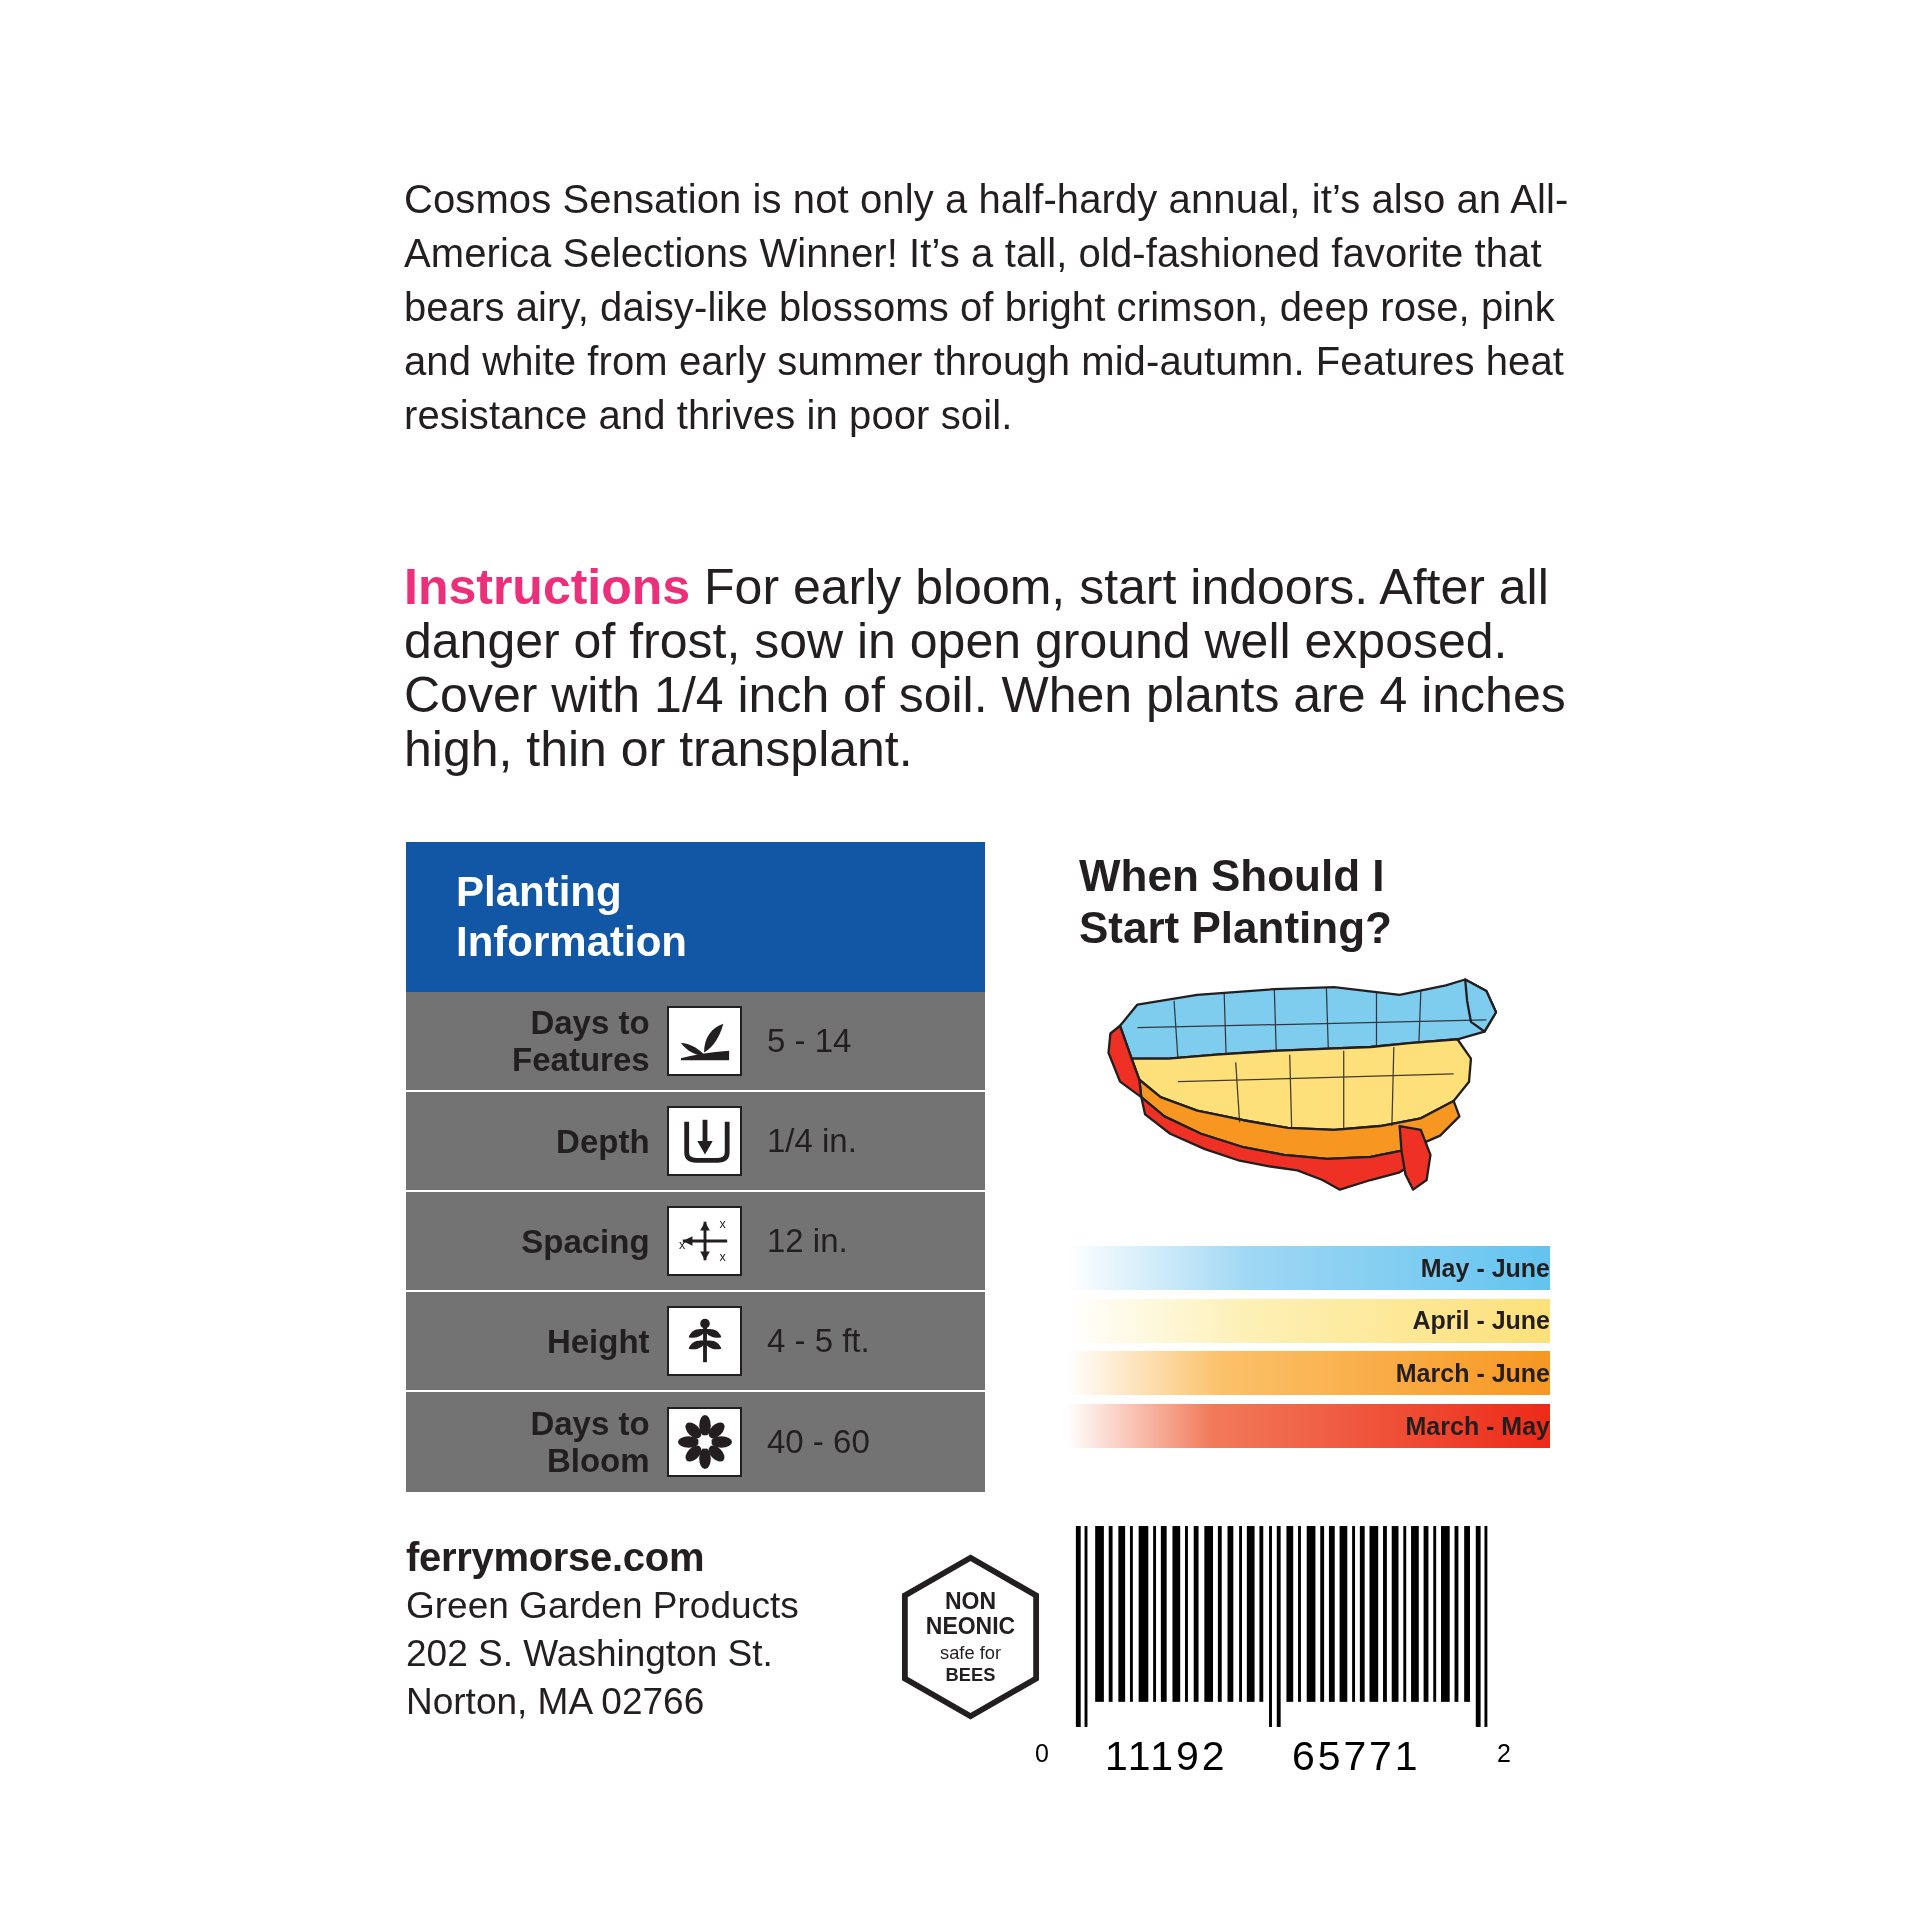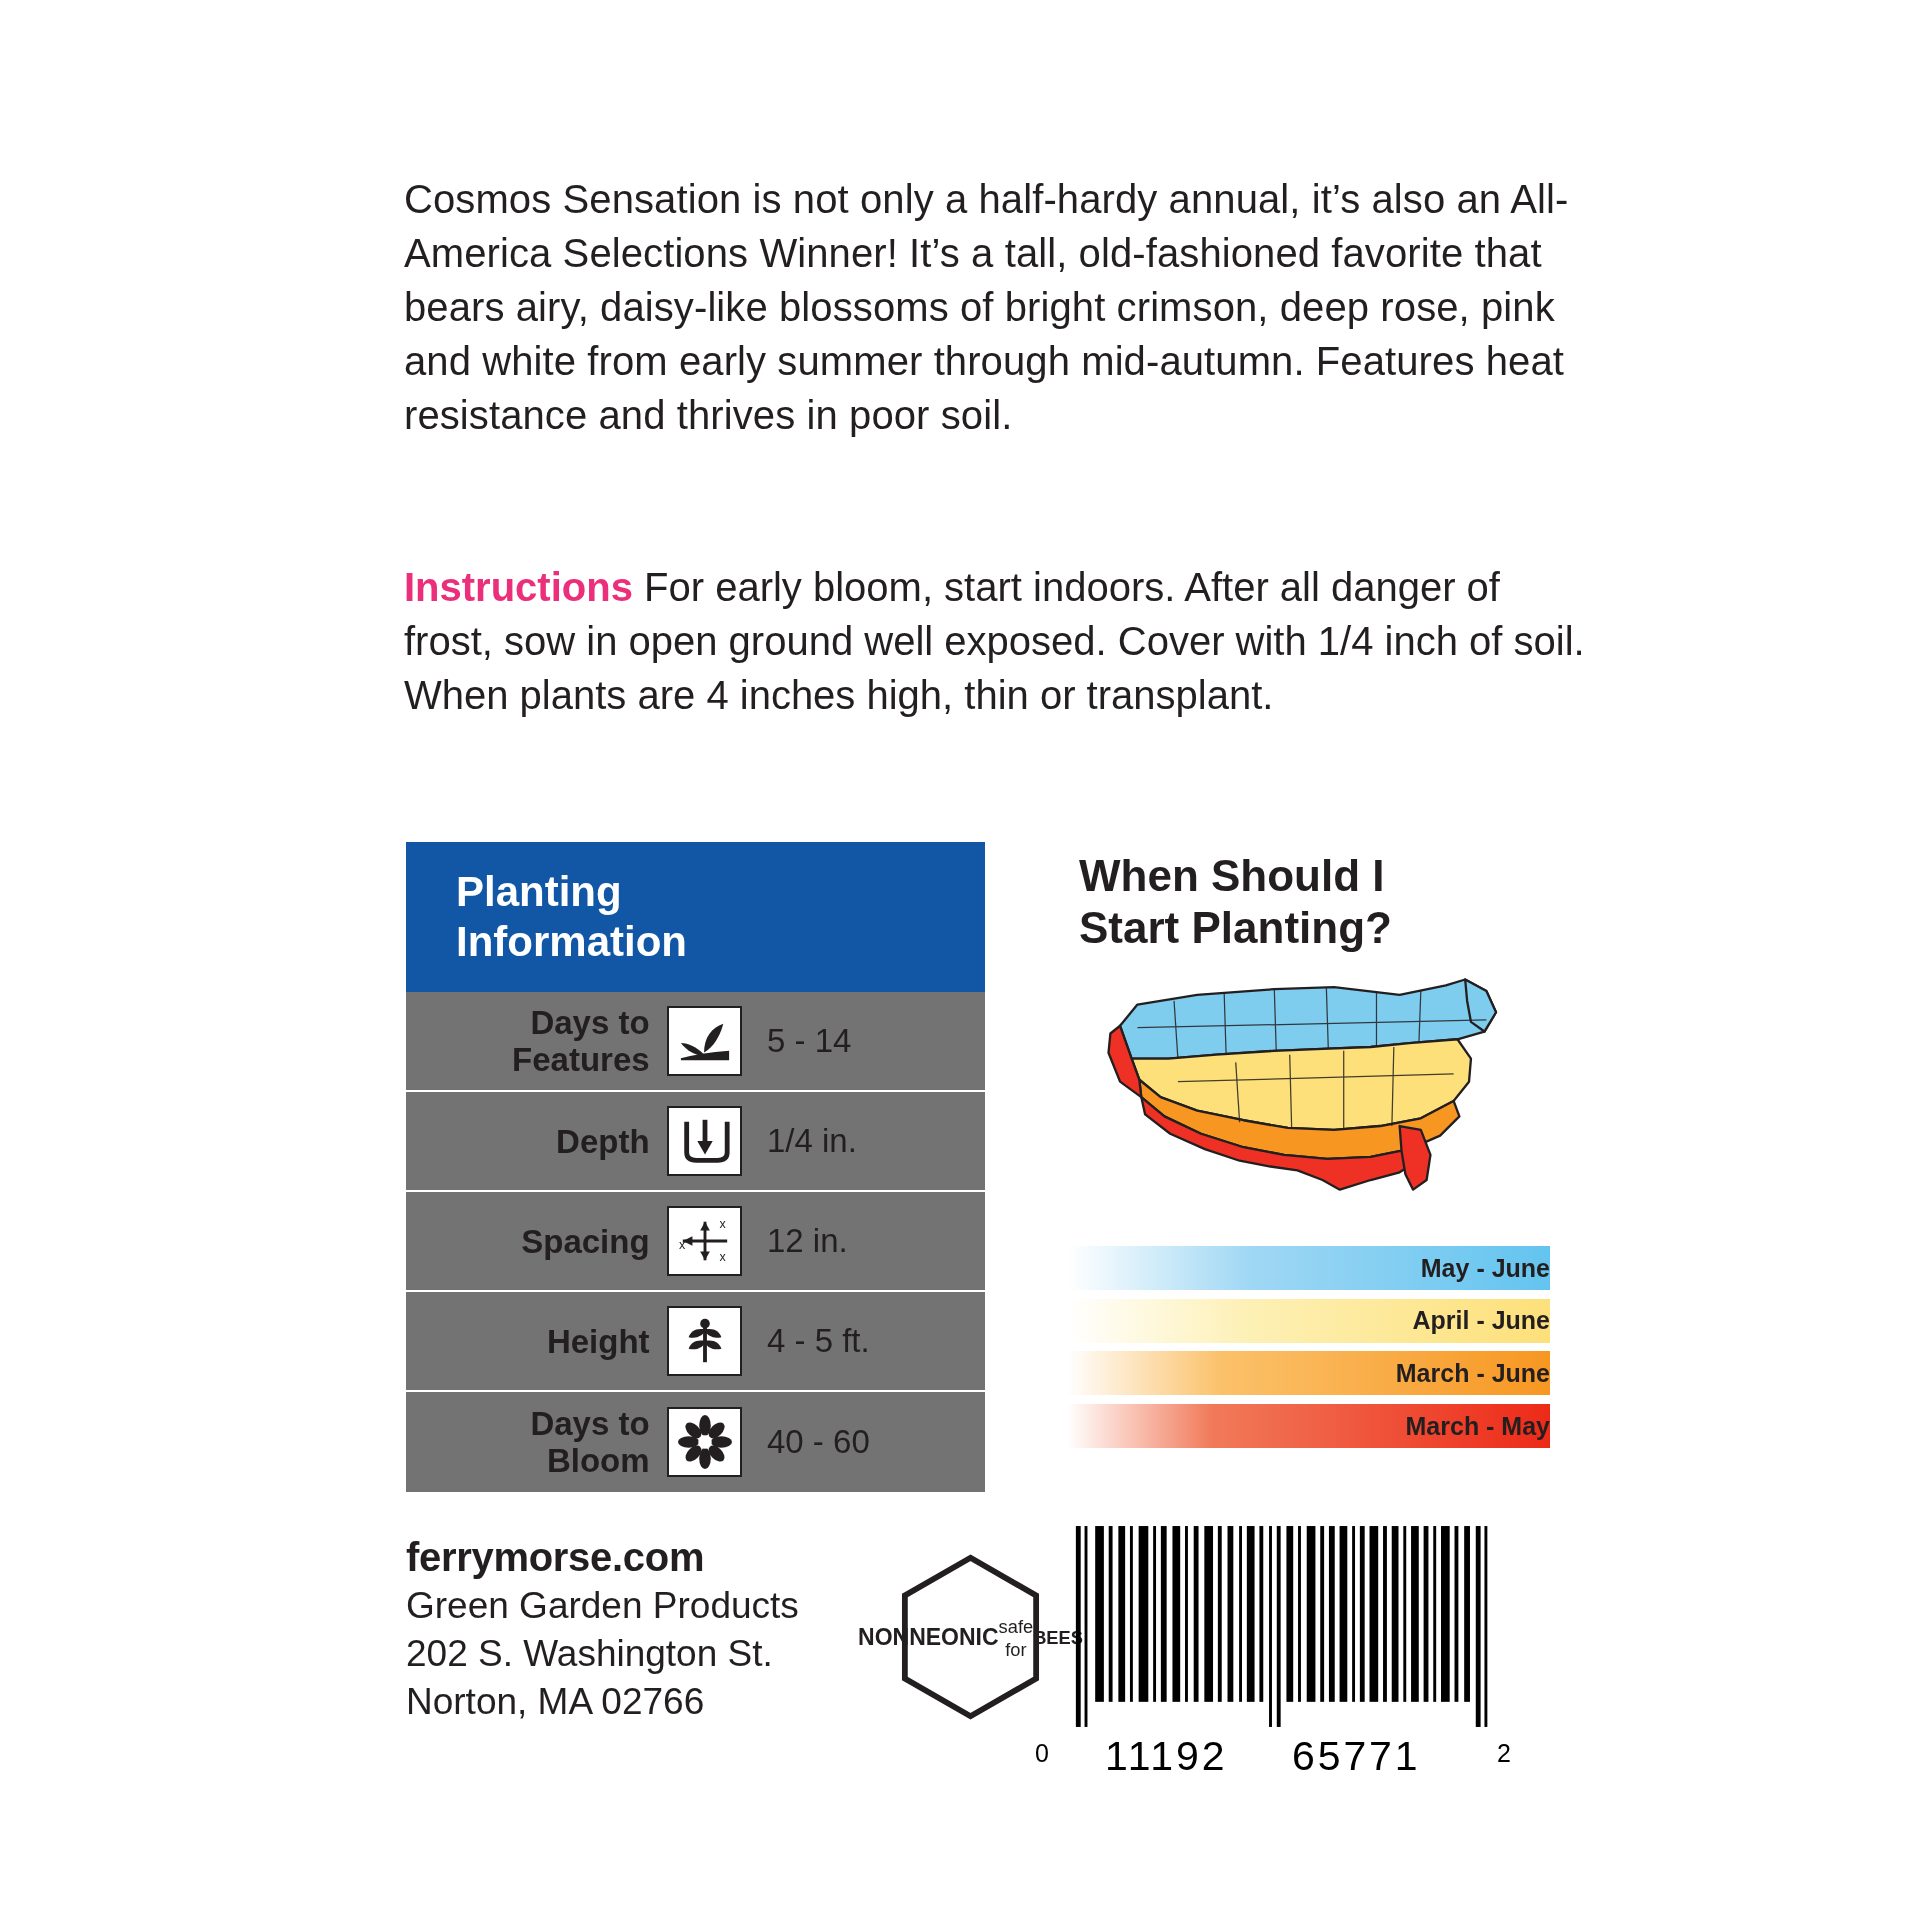--- a/index.html
+++ b/index.html
@@ -33,21 +33,21 @@
     color: #231f20;
     letter-spacing: 0.1px;
   }
 
   
   .instructions {
     position: absolute;
     left: 404px;
     top: 560px;
     width: 1188px;
-    font-size: 40px;
+    font-size: 50px;
     line-height: 54px;
     color: #231f20;
   }
   .instructions-label {
     color: #ec2f7b;
     font-weight: bold;
   }
 
   
   .planting-table {
@@ -174,21 +174,21 @@
     left: 898px;
     top: 1554px;
     width: 145px;
     height: 166px;
   }
   .badge-text {
     position: absolute;
     left: 0; top: 0;
     width: 145px; height: 166px;
     display: flex;
-    flex-direction: row;
+    flex-direction: column;
     align-items: center;
     justify-content: center;
     text-align: center;
     color: #231f20;
   }
   .badge-l1 { font-size: 23px; font-weight: bold; line-height: 25px; }
   .badge-l2 { font-size: 23px; font-weight: bold; line-height: 25px; }
   .badge-l3 { font-size: 18.3px; line-height: 23px; margin-top: 2.9px; }
   .badge-l4 { font-size: 18.3px; font-weight: bold; line-height: 21px; }
 

